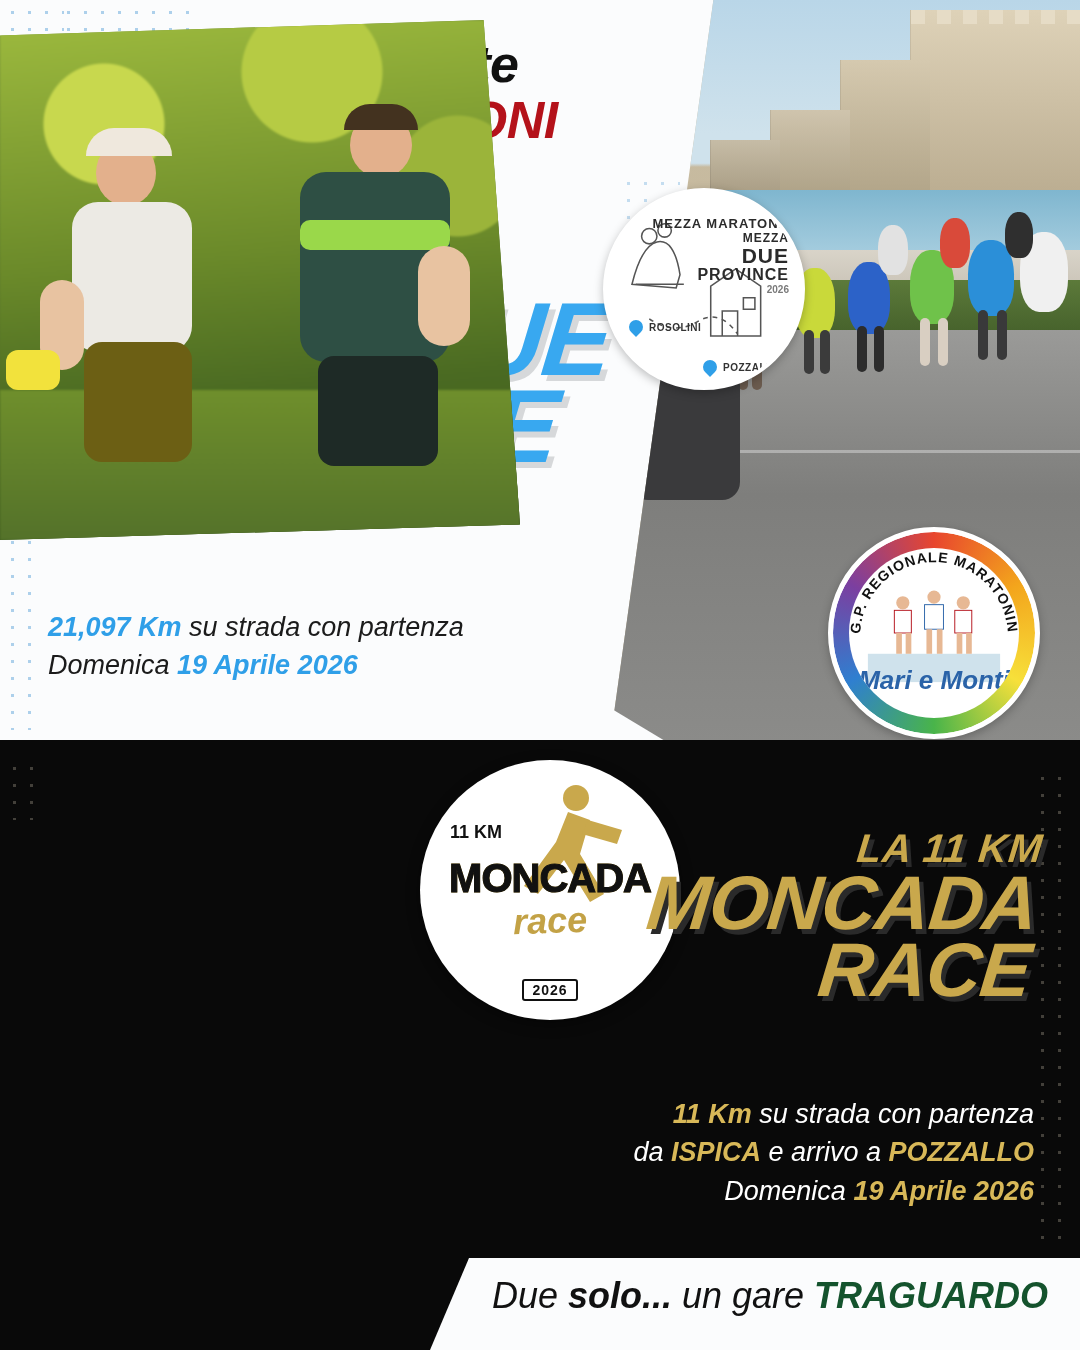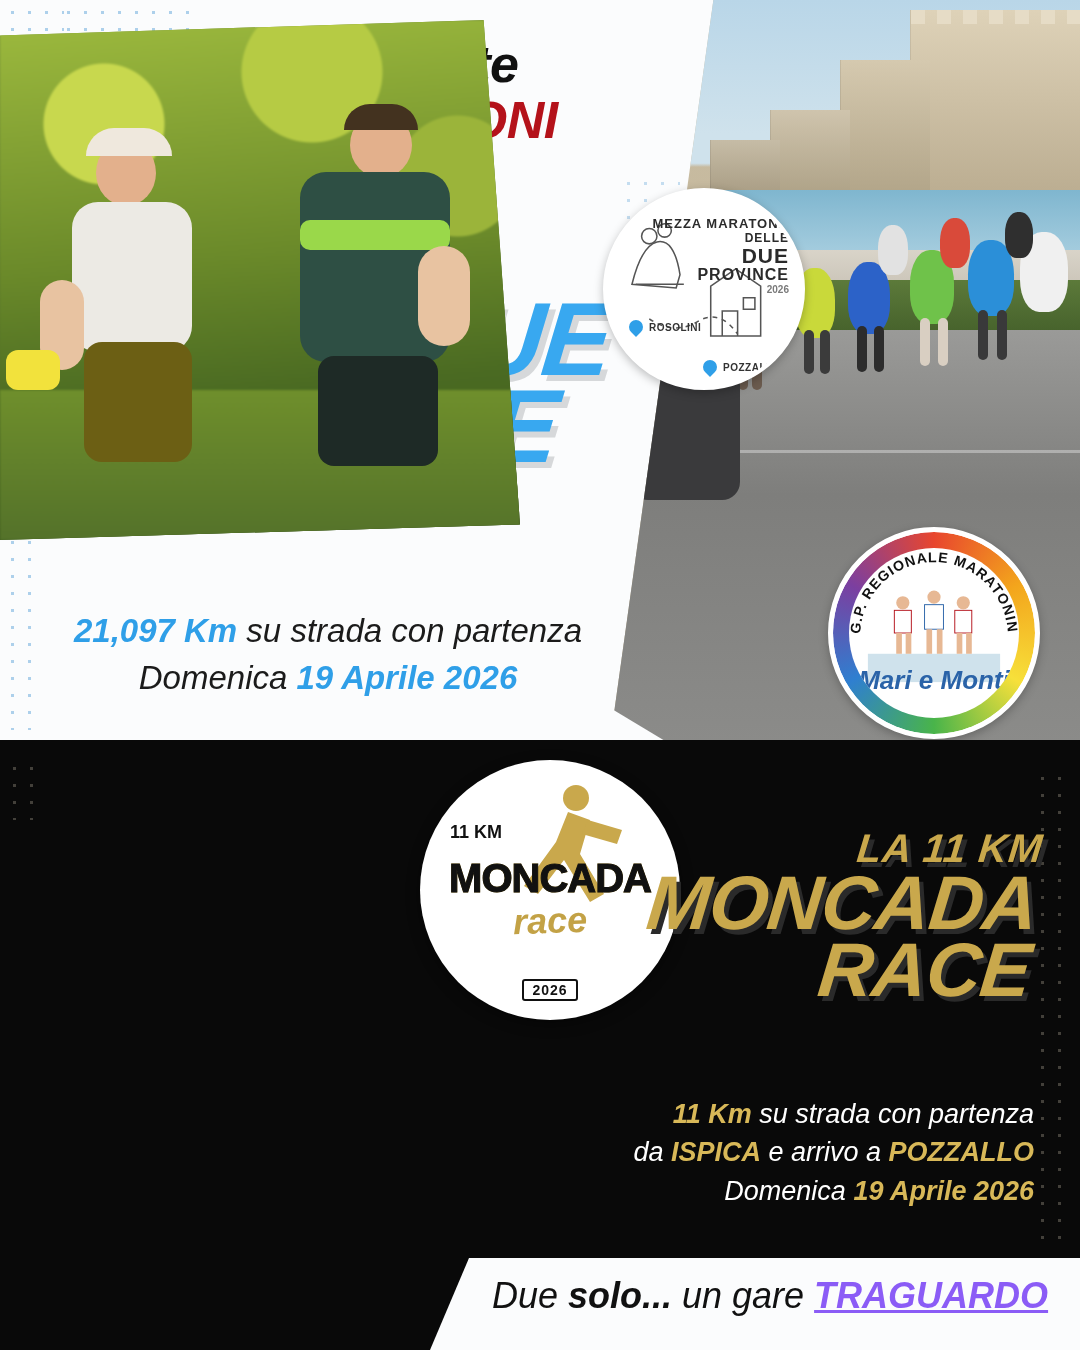--- a/index.html
+++ b/index.html
@@ -123,21 +123,21 @@
     font-size: 104px; line-height: .84;
     color: #38a8f0;
     letter-spacing: -2px;
     text-shadow: 6px 6px 0 #d6d8da;
     transform: skewX(-6deg);
   }
   .bigtitle div { white-space: nowrap; }
 
   .desc {
     position: absolute; left: 48px; top: 608px; width: 560px;
-    font-size: 33px; line-height: 1.42; color: #1b1b1b; font-style: italic; text-align: center;
+    font-size: 27px; line-height: 1.42; color: #1b1b1b; font-style: italic;
   }
   .desc .k { color: #2f9fe8; font-weight: bold; }
 
   
   .badge {
     position: absolute; border-radius: 50%;
     background: #fff; border: 4px solid #fff;
     box-shadow: 0 3px 10px rgba(0,0,0,.25);
     overflow: hidden;
   }
@@ -236,21 +236,21 @@
   .footer {
     position: absolute; left: 430px; top: 1258px; width: 650px; height: 92px;
     background: #fbfcfd;
     clip-path: polygon(6% 0, 100% 0, 100% 100%, 0 100%);
   }
   .footer-text {
     position: absolute; left: 470px; top: 1275px; width: 600px;
     text-align: center; font-size: 36px; font-style: italic; color: #111;
   }
   .footer-text b { font-weight: bold; }
-  .footer-text .red { color: #8b5cf6; font-weight: bold; text-decoration: underline; }
+  .footer-text .red { color: #14532d; font-weight: bold; }
 </style>
 </head>
 <body>
 
 <div id="poster">
 
   <div class="top">
 
     <div class="top-photo">
       <div class="sky"></div>
@@ -362,21 +362,21 @@
 
           <path d="M108 150 v-52 l26 -18 l26 18 v52 z"></path>
           <path d="M120 150 v-26 h16 v26"></path>
           <path d="M142 110 h12 v12 h-12 z"></path>
 
           <path d="M44 132 q26 18 52 2 q22 -12 40 14" stroke-dasharray="5 5"></path>
         </g>
       </svg>
       <div class="bm-txt">
         <div class="l1">MEZZA MARATONA</div>
-        <div class="l2">DELLE</div>
+        <div class="l2">MEZZA</div>
         <div class="l3">DUE</div>
         <div class="l4">PROVINCE</div>
         <div class="l5">2026</div>
       </div>
       <div class="pin" style="left:22px; top:128px;"></div>
       <div class="pin-label" style="left:42px; top:130px;">ROSOLINI</div>
       <div class="pin" style="left:96px; top:168px;"></div>
       <div class="pin-label" style="left:116px; top:170px;">POZZALLO</div>
     </div>
 

